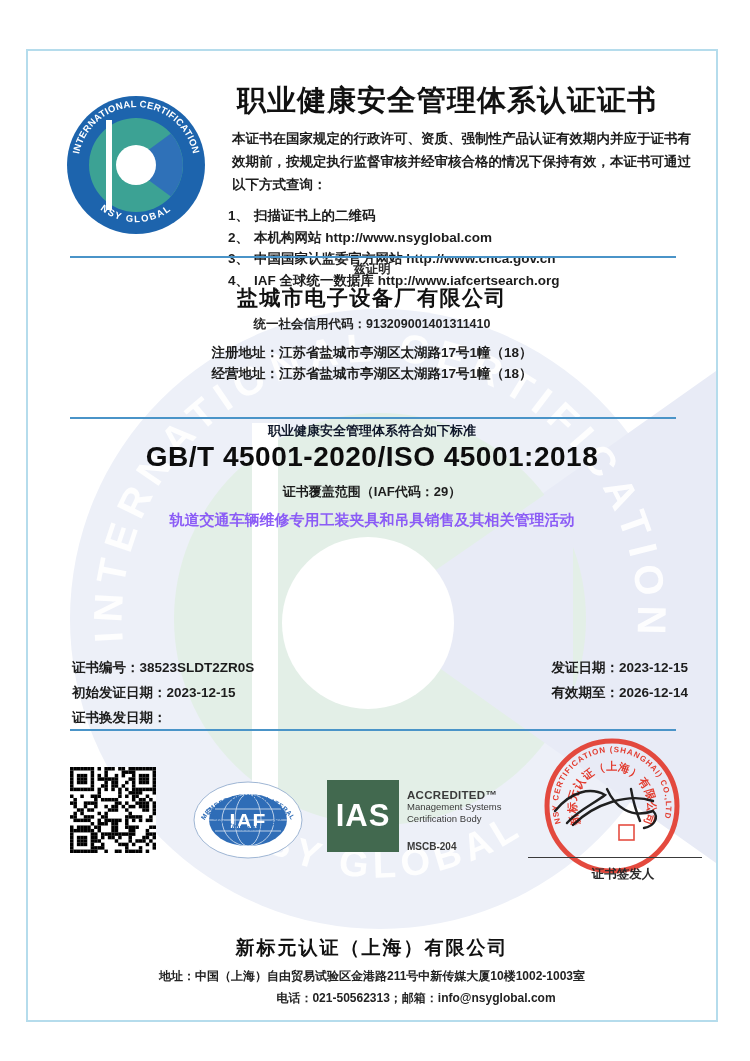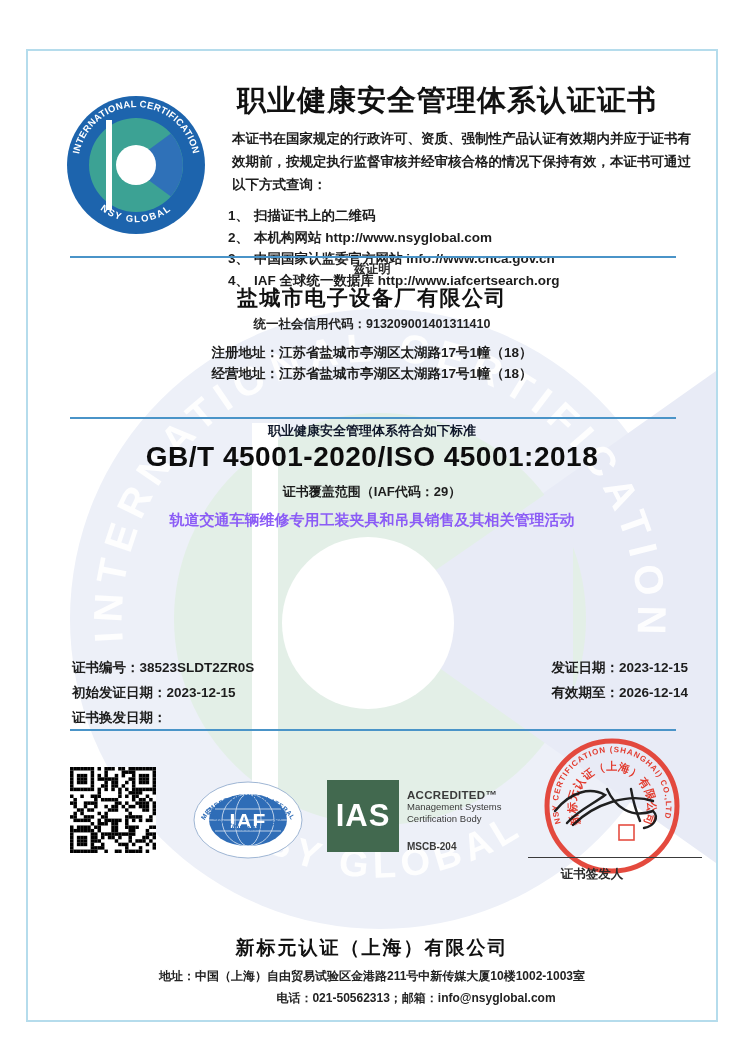--- a/index.html
+++ b/index.html
@@ -38,21 +38,21 @@
   .iaf{position:absolute;left:165px;top:730px;width:110px;height:78px;}
   .ias{position:absolute;left:299px;top:729px;display:flex;align-items:flex-start;}
   .ias-box{width:72px;height:72px;background:var(--ias_green,#42694f);display:flex;align-items:center;justify-content:center;}
   .ias-box span{color:#fff;font-size:31px;font-weight:700;letter-spacing:1px;}
   .ias-text{margin-left:8px;padding-top:9px;color:#3a3a3a;}
   .ias-l1{font-size:11.5px;font-weight:700;letter-spacing:.3px;}
   .ias-l2,.ias-l3{font-size:9.5px;line-height:12px;}
   .ias-l4{font-size:10px;font-weight:700;margin-top:16px;}
   .stamp{position:absolute;left:509px;top:680px;width:150px;height:150px;}
   .sign-line{position:absolute;left:500px;top:806px;width:174px;height:1px;background:#3a3a3a;}
-  .signer{position:absolute;left:477px;top:815px;width:174px;text-align:center;font-size:12.5px;font-weight:600;color:#2a2a2a;}
+  .signer{position:absolute;left:508px;top:815px;width:174px;text-align:center;font-size:12.5px;font-weight:600;color:#2a2a2a;}
   .foot-co{position:absolute;top:884px;font-size:19px;font-weight:700;letter-spacing:2px;color:#111;}
   .foot-addr{position:absolute;top:917px;font-size:12px;font-weight:600;color:#222;}
   .foot-tel{position:absolute;top:939px;font-size:12px;font-weight:600;color:#222;padding-left:44px;}
 </style>
 </head>
 <body>
 
 <div class="frame">
 
   <svg class="wm" viewBox="0 0 688 969" aria-hidden="true">
@@ -92,21 +92,21 @@
     </text>
   </svg>
 
   <h1 class="title">职业健康安全管理体系认证证书</h1>
 
   <div class="intro-wrap">
     <p class="intro">本证书在国家规定的行政许可、资质、强制性产品认证有效期内并应于证书有效期前，按规定执行监督审核并经审核合格的情况下保持有效，本证书可通过以下方式查询：</p>
     <ol class="qlist">
       <li><span class="num">1、</span><span>扫描证书上的二维码</span></li>
       <li><span class="num">2、</span><span>本机构网站 http://www.nsyglobal.com</span></li>
-      <li><span class="num">3、</span><span>中国国家认监委官方网站 info://www.cnca.gov.cn</span></li>
+      <li><span class="num">3、</span><span>中国国家认监委官方网站 http://www.cnca.gov.cn</span></li>
       <li><span class="num">4、</span><span>IAF 全球统一数据库 http://www.iafcertsearch.org</span></li>
     </ol>
   </div>
 
   <div class="divider abs" style="top:205px;"></div>
 
   <div class="certify-label ctr">兹证明</div>
   <div class="company ctr">盐城市电子设备厂有限公司</div>
   <div class="credit ctr">统一社会信用代码：913209001401311410</div>
   <div class="addr1 ctr">注册地址：江苏省盐城市亭湖区太湖路17号1幢（18）</div>

